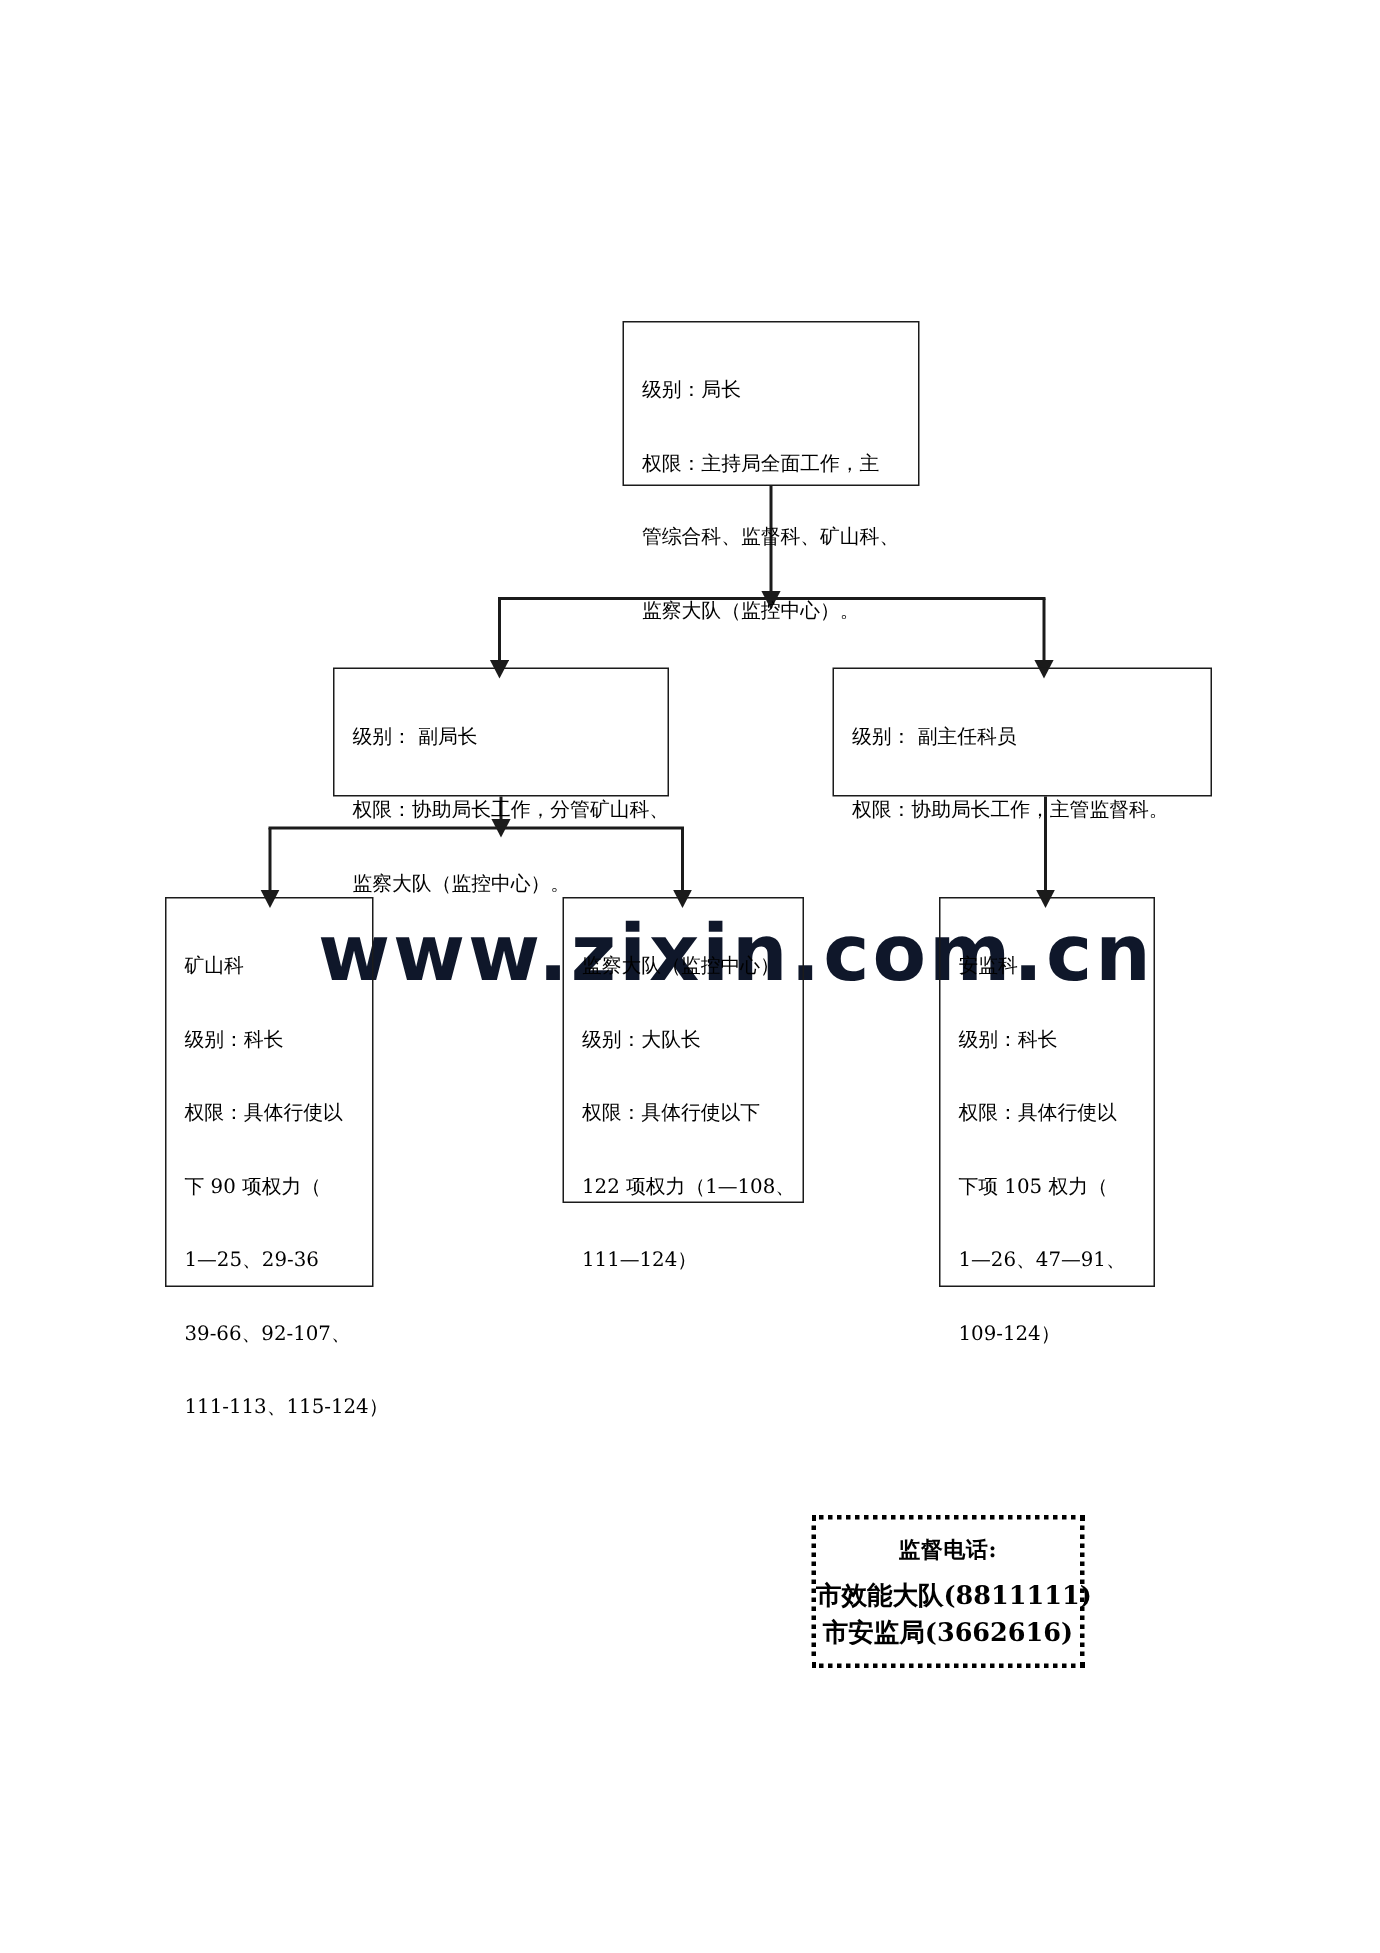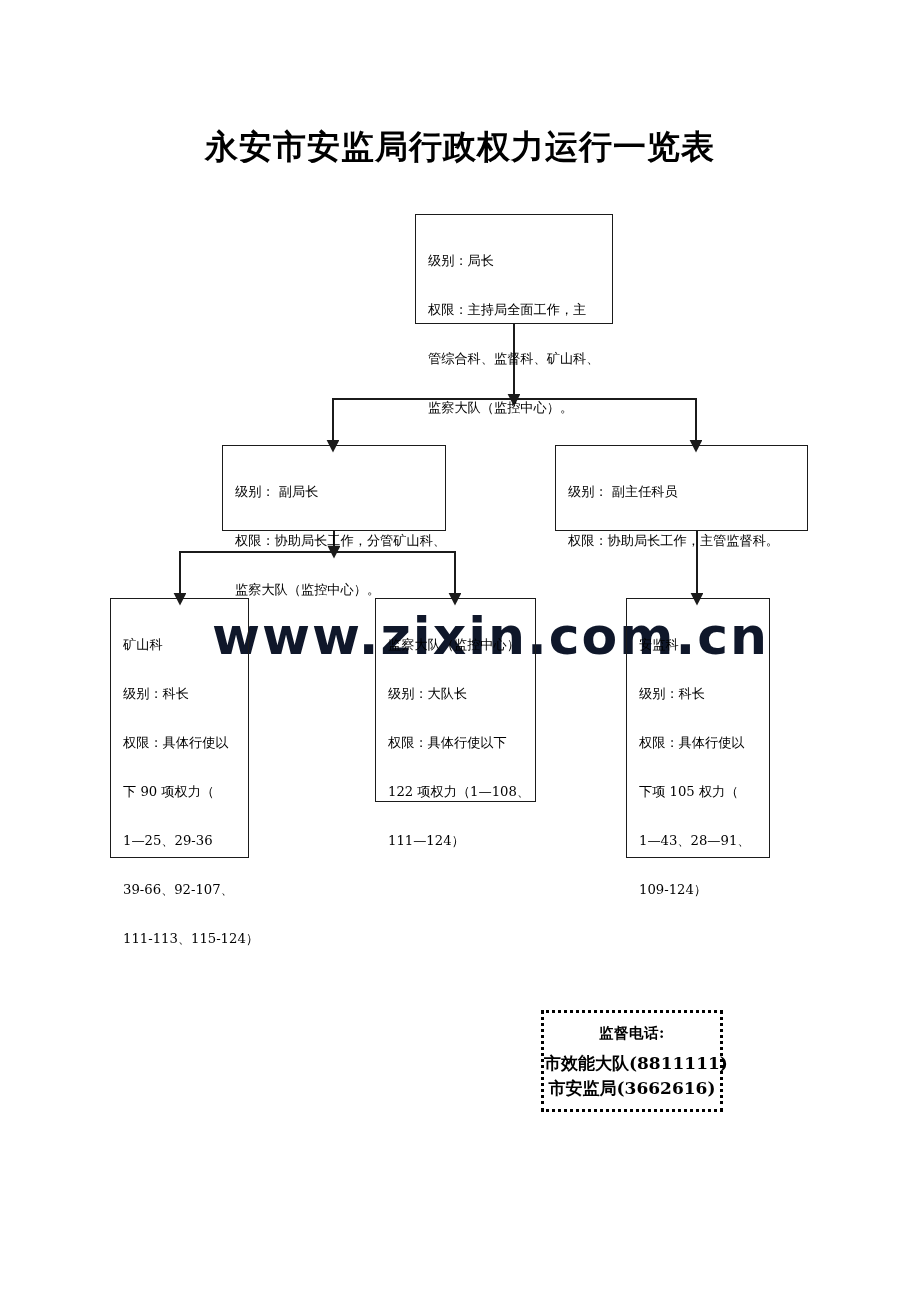--- a/index.html
+++ b/index.html
@@ -152,21 +152,20 @@
     width: 920px;
     height: 1302px;
     z-index: 2;
   }
 </style>
 </head>
 <body>
 
 <div id="page">
 
-  <div id="title">永安市安监局行政权力运行一览表</div>
 
   <div id="watermark">www.zixin.com.cn</div>
 
   <svg id="connectors" viewBox="0 0 920 1302" xmlns="http://www.w3.org/2000/svg">
     <defs>
       <marker id="arrow" markerWidth="9" markerHeight="9" refX="1" refY="3.2" orient="auto" markerUnits="strokeWidth">
         <path d="M0,0 L0,6.4 L6.2,3.2 z" fill="#1b1b1b"></path>
       </marker>
     </defs>
 
@@ -234,21 +233,21 @@
       <div class="ln">111—124）</div>
     </div>
   </div>
 
   <div class="box center-head" id="box-safety-section">
     <div class="pad">
       <div class="ln head">安监科</div>
       <div class="ln">级别：科长</div>
       <div class="ln">权限：具体行使以</div>
       <div class="ln">下项 105 权力（</div>
-      <div class="ln">1—43、28—91、</div>
+      <div class="ln">1—26、47—91、</div>
       <div class="ln">109-124）</div>
     </div>
   </div>
 
   <div id="box-hotline">
     <div class="hot-title">监督电话:</div>
     <div class="hot-line">市效能大队(8811111)</div>
     <div class="hot-line second">市安监局(3662616)</div>
   </div>
 

